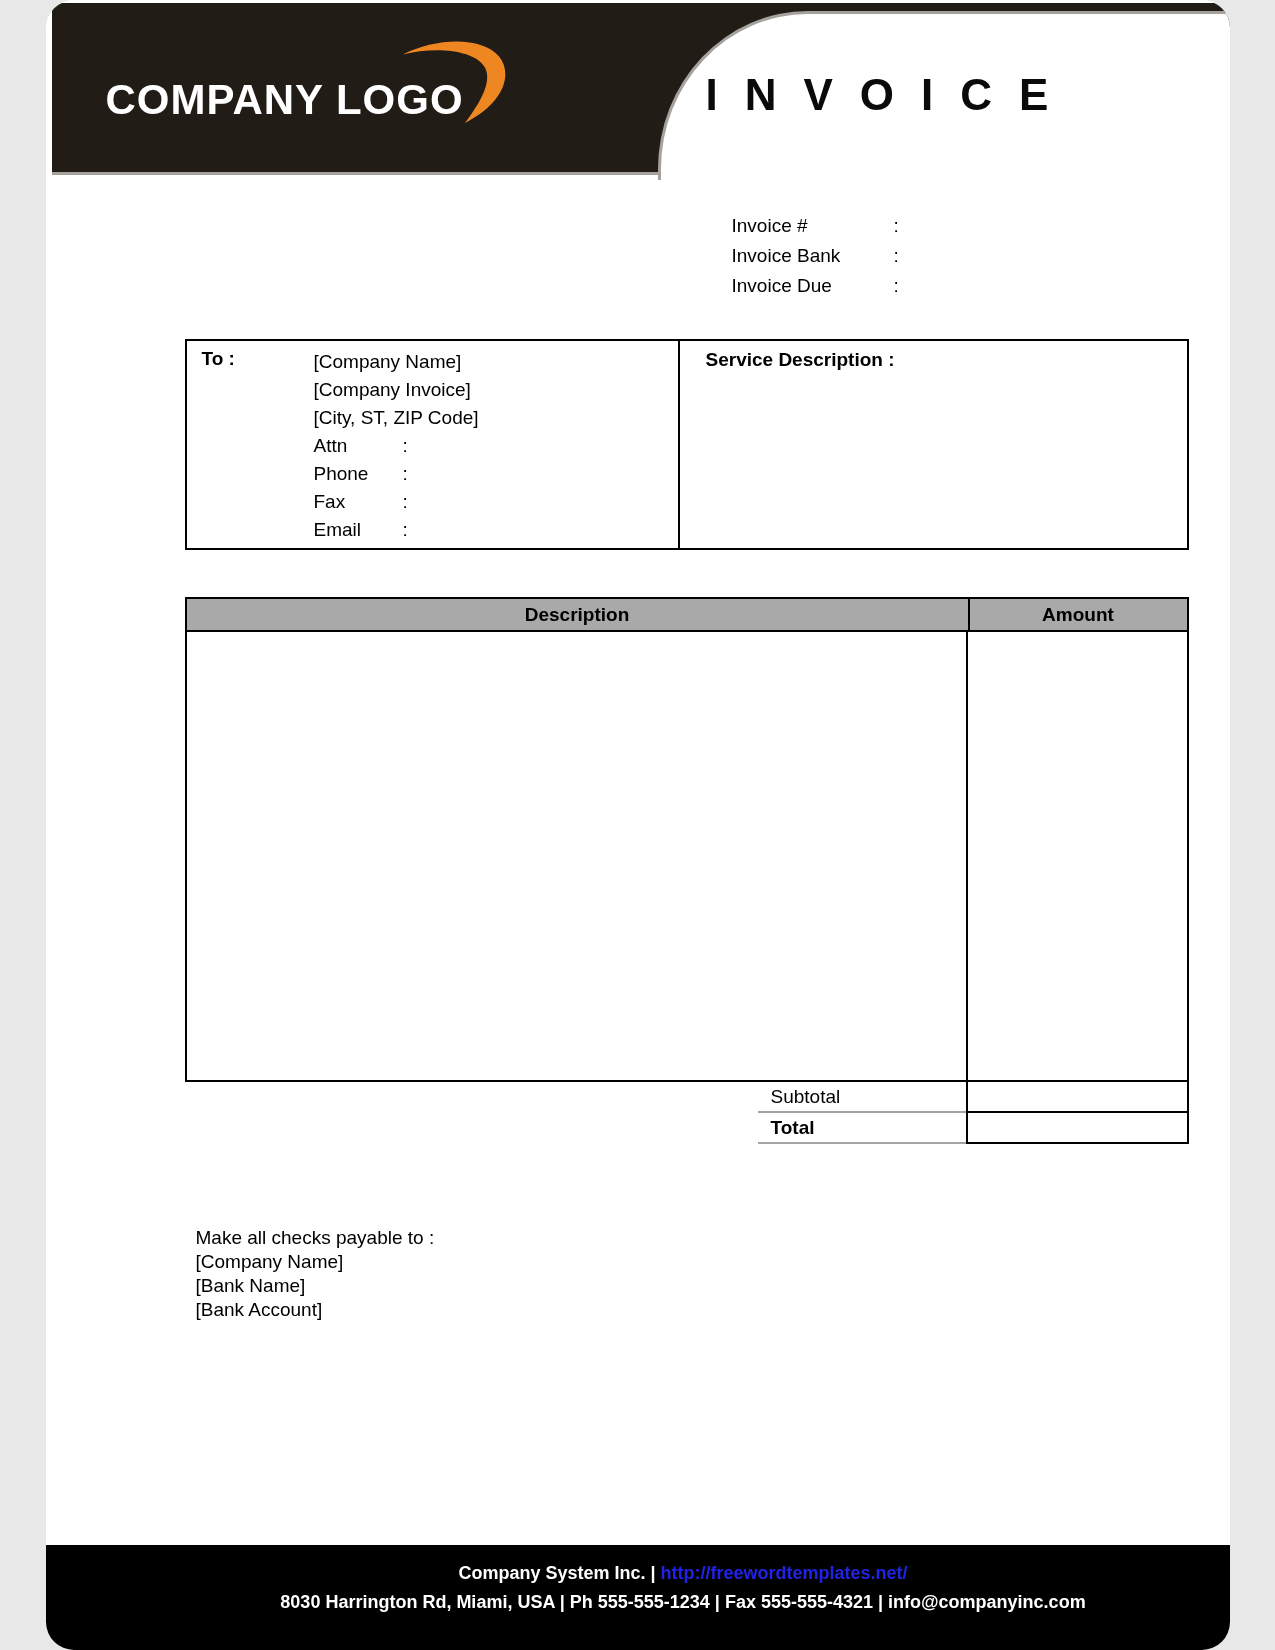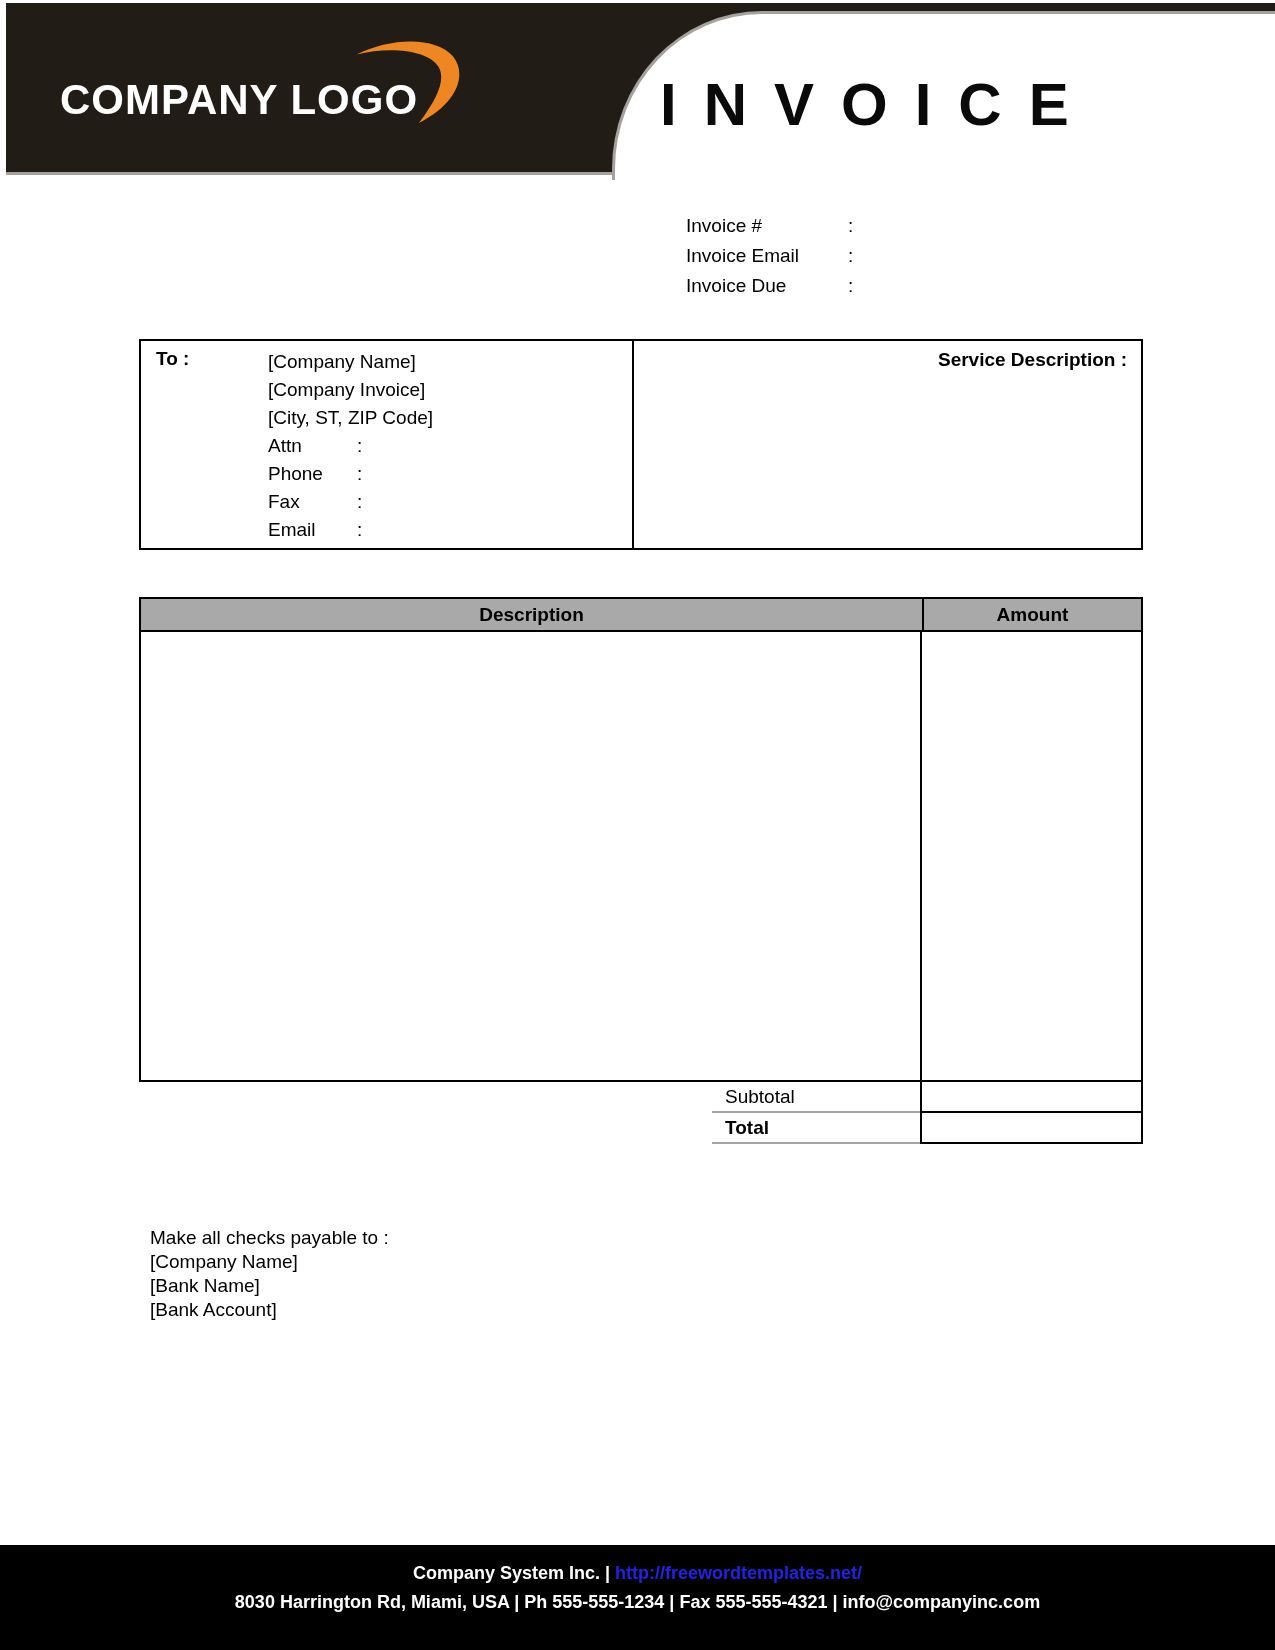--- a/index.html
+++ b/index.html
@@ -1,21 +1,22 @@
 <!DOCTYPE html>
 <html><head>
 <meta charset="utf-8">
 <style>
   * { margin:0; padding:0; box-sizing:border-box; }
   html,body { background:#e8e8e8; }
   body { font-family:"Liberation Sans", sans-serif; }
   .page {
-    position:relative; width:1275px; height:1650px; margin:0 auto;
+    position:relative; width:1184px; height:1650px; margin:0 auto;
     background:#ffffff; overflow:hidden; color:#000;
     font-size:19px;
+    border-radius:28px;
   }
 
   
   .header { position:absolute; left:0; top:0; width:1275px; height:180px; background:#fff; }
   .header-black {
     position:absolute; left:6px; top:3px; right:0; height:172px;
     background:#221c16; border-bottom:3px solid #a5a19c;
   }
   .header-white {
     position:absolute; left:612px; top:11px; right:0; height:169px;
@@ -24,40 +25,40 @@
     border-top-left-radius:150px 158px;
   }
   .logo-text {
     position:absolute; left:60px; top:76px;
     color:#fff; font-size:42px; font-weight:bold; letter-spacing:1px;
     z-index:3;
   }
   .swoosh { position:absolute; left:350px; top:40px; width:115px; height:112px; z-index:2; }
   .invoice-title {
     position:absolute; left:660px; top:70px; width:500px;
-    font-size:60px; font-weight:bold; letter-spacing:27px; color:#0a0a0a;
+    font-size:44px; font-weight:bold; letter-spacing:27px; color:#0a0a0a;
     white-space:nowrap;
   }
 
   
   .inv-meta { position:absolute; left:686px; top:211px; }
   .inv-meta .row { display:flex; height:30px; align-items:center; }
   .inv-meta .lbl { width:162px; }
 
   
   .to-box {
     position:absolute; left:139px; top:339px; width:1004px; height:211px;
     border:2px solid #000; display:flex;
   }
   .to-left { width:491px; position:relative; }
   .to-label { position:absolute; left:15px; top:7px; font-weight:bold; }
   .to-lines { position:absolute; left:127px; top:7px; }
   .to-lines .line { height:28px; display:flex; align-items:center; }
   .to-lines .flbl { width:89px; }
-  .to-right { flex:1; border-left:2px solid #000; padding:8px 14px;text-align:right; }
+  .to-right { flex:1; border-left:2px solid #000; padding:8px 26px; }
   .svc-label { font-weight:bold; }
 
   
   .items { position:absolute; left:139px; top:597px; width:1004px; }
   .items-head {
     display:flex; height:35px; background:#a9a9a9;
     border:2px solid #000; font-weight:bold;
   }
   .items-head .c-desc { width:781px; display:flex; align-items:center; justify-content:center; }
   .items-head .c-amt  { flex:1; border-left:2px solid #000; display:flex; align-items:center; justify-content:center; }
@@ -105,21 +106,21 @@
     <div class="invoice-title">INVOICE</div>
   </div>
 
   <div class="inv-meta">
     <div class="row">
       <span class="lbl">Invoice #</span>
       <span>:</span>
       <span></span>
     </div>
     <div class="row">
-      <span class="lbl">Invoice Email</span>
+      <span class="lbl">Invoice Bank</span>
       <span>:</span>
       <span></span>
     </div>
     <div class="row">
       <span class="lbl">Invoice Due</span>
       <span>:</span>
       <span></span>
     </div>
   </div>
 

